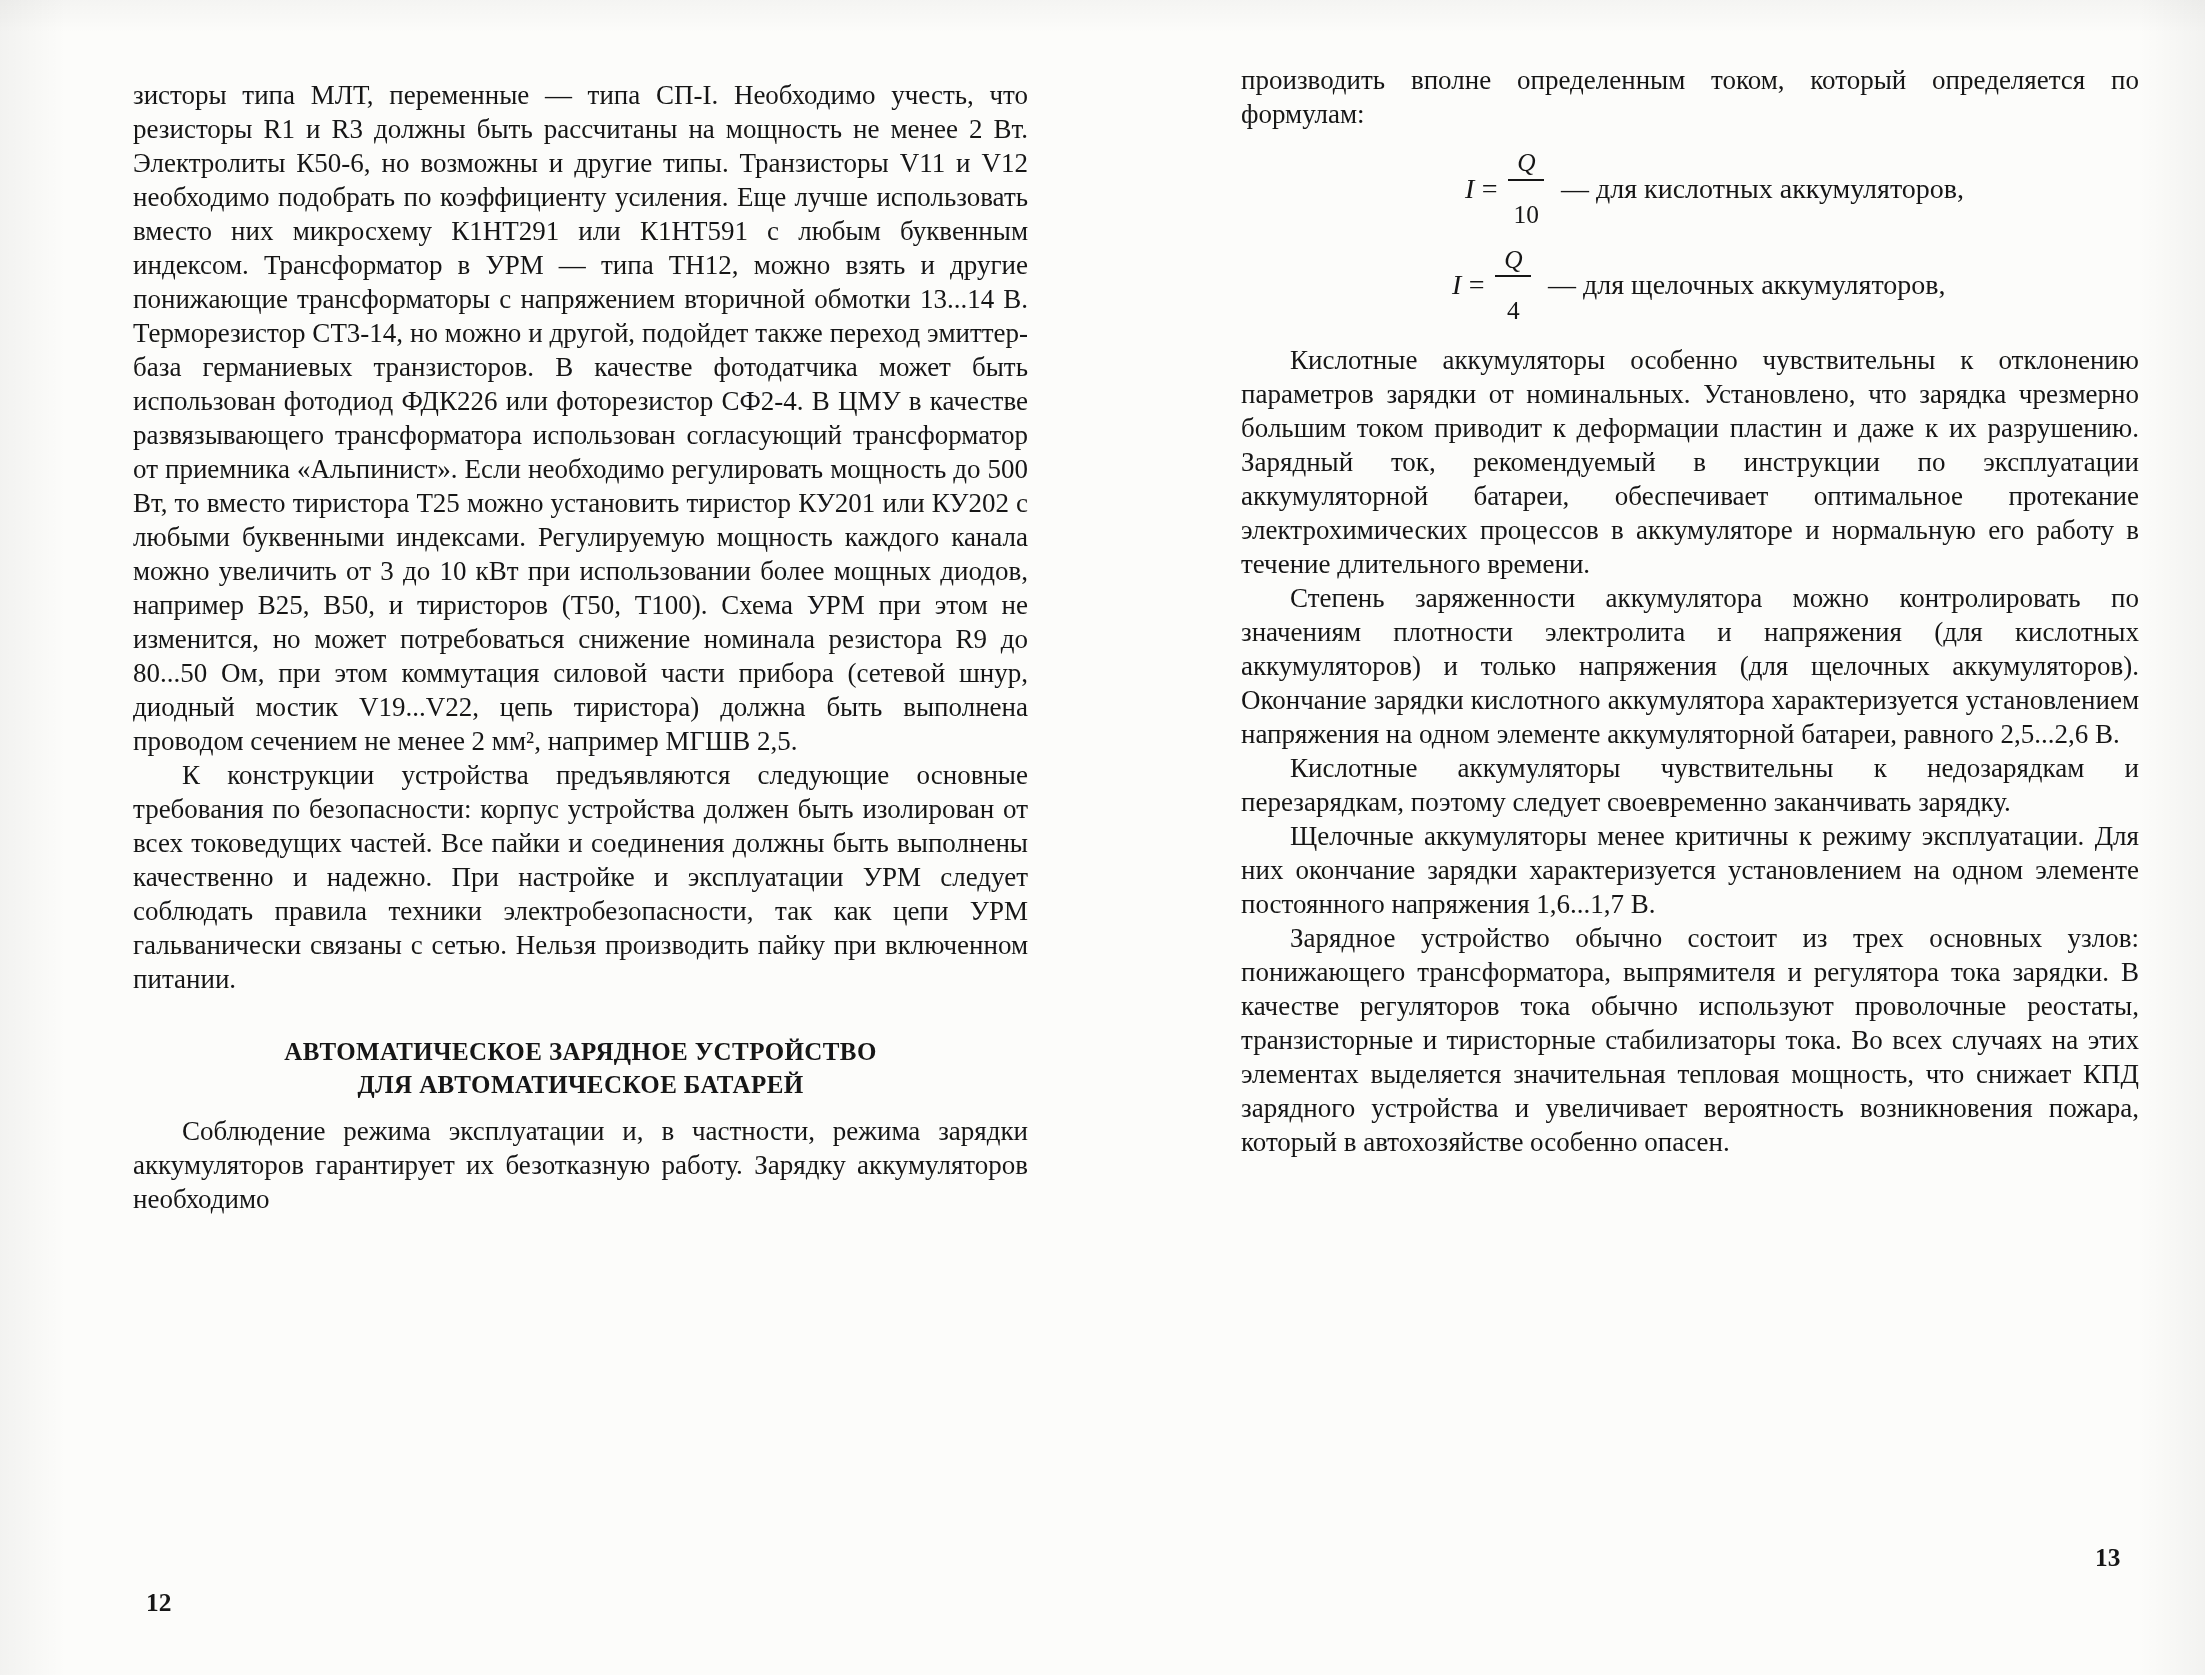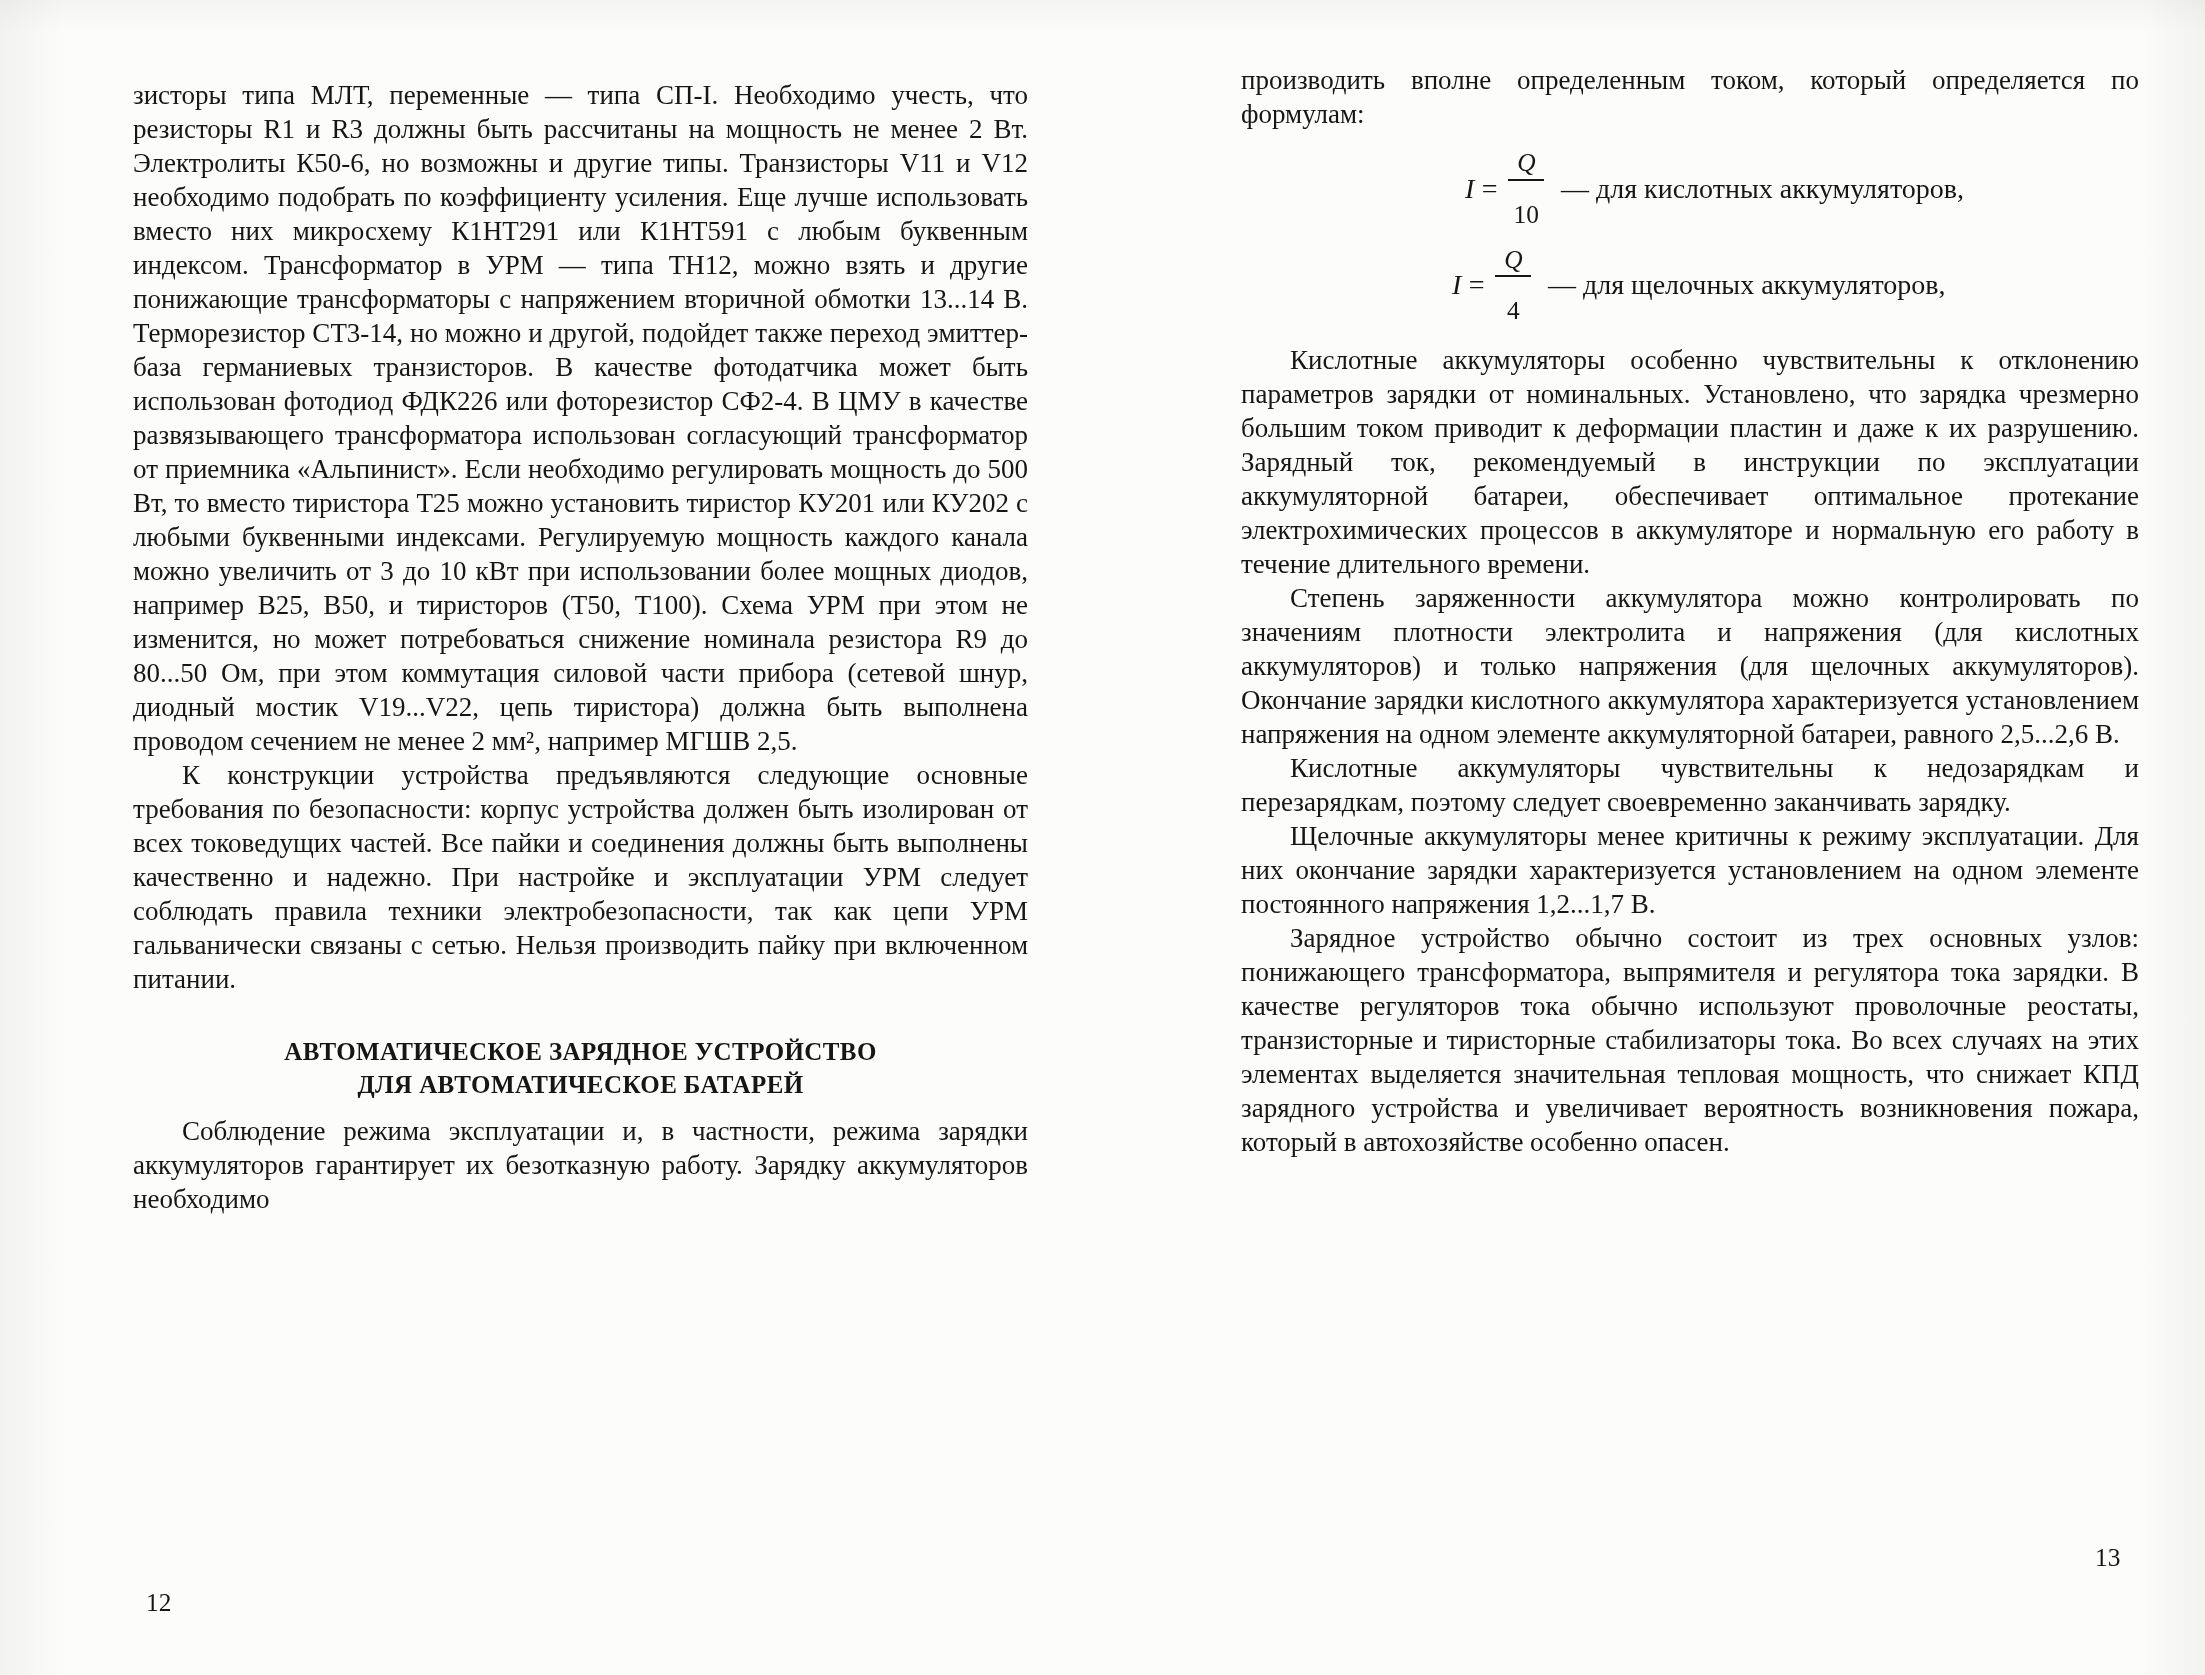--- a/index.html
+++ b/index.html
@@ -100,21 +100,21 @@
     padding: 0 9px 3px 9px;
   }
   .frac .den {
     padding-top: 21px;
   }
   .f-rest {
     margin-left: 4.5px;
   }
   .page-num {
     position: absolute;
-    font-weight: normal;
+    font-weight: bold;
     font-size: 25.4px;
   }
   .page-num-left {
     left: 146px;
     top: 1588px;
   }
   .page-num-right {
     left: 2095px;
     top: 1543px;
   }
@@ -156,21 +156,21 @@
       <span class="frac">
         <span class="num">Q</span>
         <span class="den">4</span>
       </span>
       <span class="f-rest">— для щелочных аккумуляторов,</span>
     </div>
 
     <p class="para indent">Кислотные аккумуляторы особенно чувствительны к отклонению параметров зарядки от номинальных. Установлено, что зарядка чрезмерно большим током приводит к деформации пластин и даже к их разрушению. Зарядный ток, рекомендуемый в инструкции по эксплуатации аккумуляторной батареи, обеспечивает оптимальное протекание электрохимических процессов в аккумуляторе и нормальную его работу в течение длительного времени.</p>
     <p class="para indent">Степень заряженности аккумулятора можно контролировать по значениям плотности электролита и напряжения (для кислотных аккумуляторов) и только напряжения (для щелочных аккумуляторов). Окончание зарядки кислотного аккумулятора характеризуется установлением напряжения на одном элементе аккумуляторной батареи, равного 2,5...2,6 В.</p>
     <p class="para indent">Кислотные аккумуляторы чувствительны к недозарядкам и перезарядкам, поэтому следует своевременно заканчивать зарядку.</p>
-    <p class="para indent">Щелочные аккумуляторы менее критичны к режиму эксплуатации. Для них окончание зарядки характеризуется установлением на одном элементе постоянного напряжения 1,2...1,7 В.</p>
+    <p class="para indent">Щелочные аккумуляторы менее критичны к режиму эксплуатации. Для них окончание зарядки характеризуется установлением на одном элементе постоянного напряжения 1,6...1,7 В.</p>
     <p class="para indent">Зарядное устройство обычно состоит из трех основных узлов: понижающего трансформатора, выпрямителя и регулятора тока зарядки. В качестве регуляторов тока обычно используют проволочные реостаты, транзисторные и тиристорные стабилизаторы тока. Во всех случаях на этих элементах выделяется значительная тепловая мощность, что снижает КПД зарядного устройства и увеличивает вероятность возникновения пожара, который в автохозяйстве особенно опасен.</p>
   </div>
 
   <div class="page-num page-num-left">12</div>
 
   <div class="page-num page-num-right">13</div>
 
 </div>
 
 

